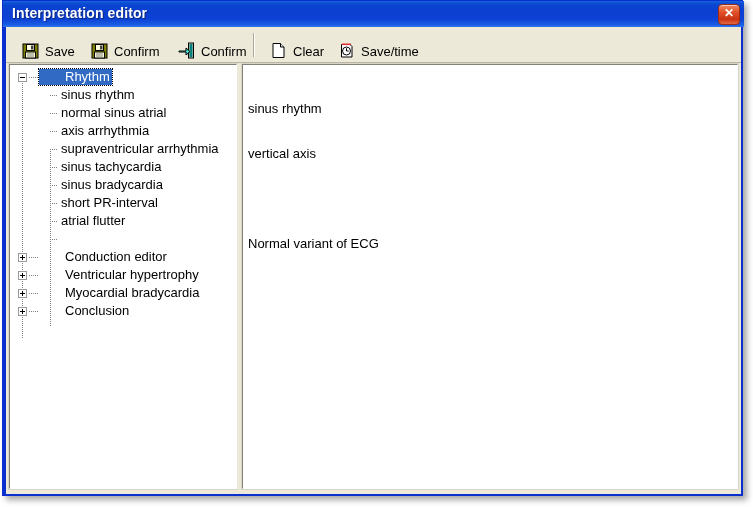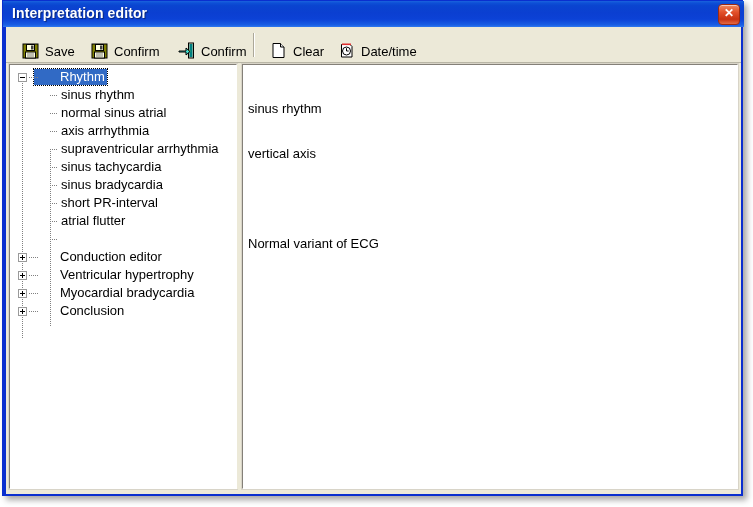--- a/index.html
+++ b/index.html
@@ -181,21 +181,21 @@
     align-items: center;
     white-space: nowrap;
   }
   .tnode .tlabel {
     font-size: 13px;
     color: #000000;
     padding: 0 2px;
     line-height: 16px;
   }
   .tnode.root .tlabel {
-    margin-left: 1px;
+    margin-left: 6px;
     padding-left: 26px;
   }
   .tnode.child .tlabel {
     margin-left: 0px;
   }
   .tnode.selected .tlabel {
     background: #316ac5;
     color: #ffffff;
     outline: 1px dotted #000000;
     outline-offset: 0px;
@@ -344,21 +344,21 @@
 
       <div class="tb-btn" style="left:326px;">
         <span class="tb-icon">
           <svg width="17" height="17" viewBox="0 0 17 17">
             <path d="M3.5 2.5 L12 2.5 L14 4.5 L14 15 L3.5 15 Z" fill="#ffffff" stroke="#000000" stroke-width="1"></path>
             <rect x="4" y="1.5" width="9" height="1.6" fill="#e03030"></rect>
             <circle cx="8.5" cy="9" r="4" fill="#ffffff" stroke="#000000" stroke-width="1"></circle>
             <path d="M8.5 6.2 L8.5 9 L10.7 9" stroke="#000000" stroke-width="1" fill="none"></path>
           </svg>
         </span>
-        <span class="tb-label">Date/time</span>
+        <span class="tb-label">Save/time</span>
       </div>
     </div>
 
     <div id="left-panel">
       <div id="tree">
 
         <div class="vline" style="top:12px; height:262px;"></div>
         <div class="vline-child" style="top:84px; height:178px;"></div>
 
         <div class="tnode root selected">

